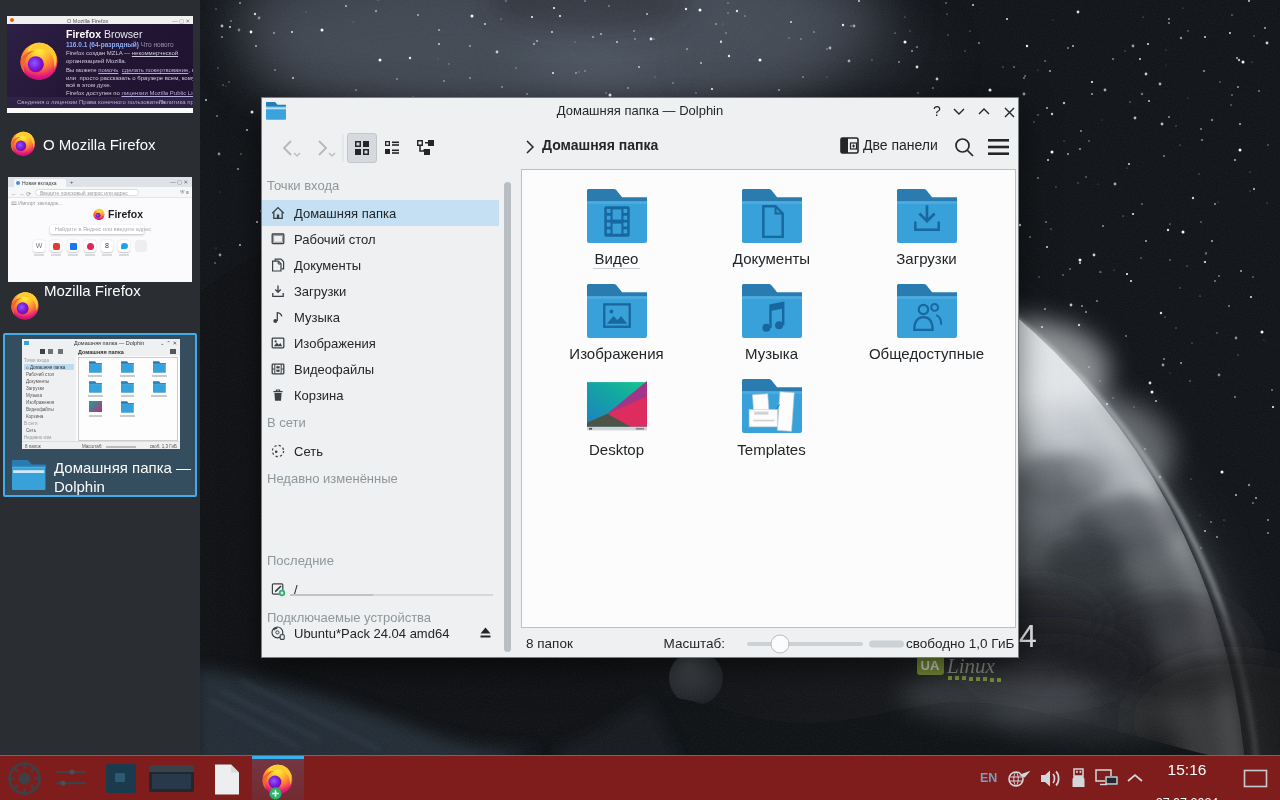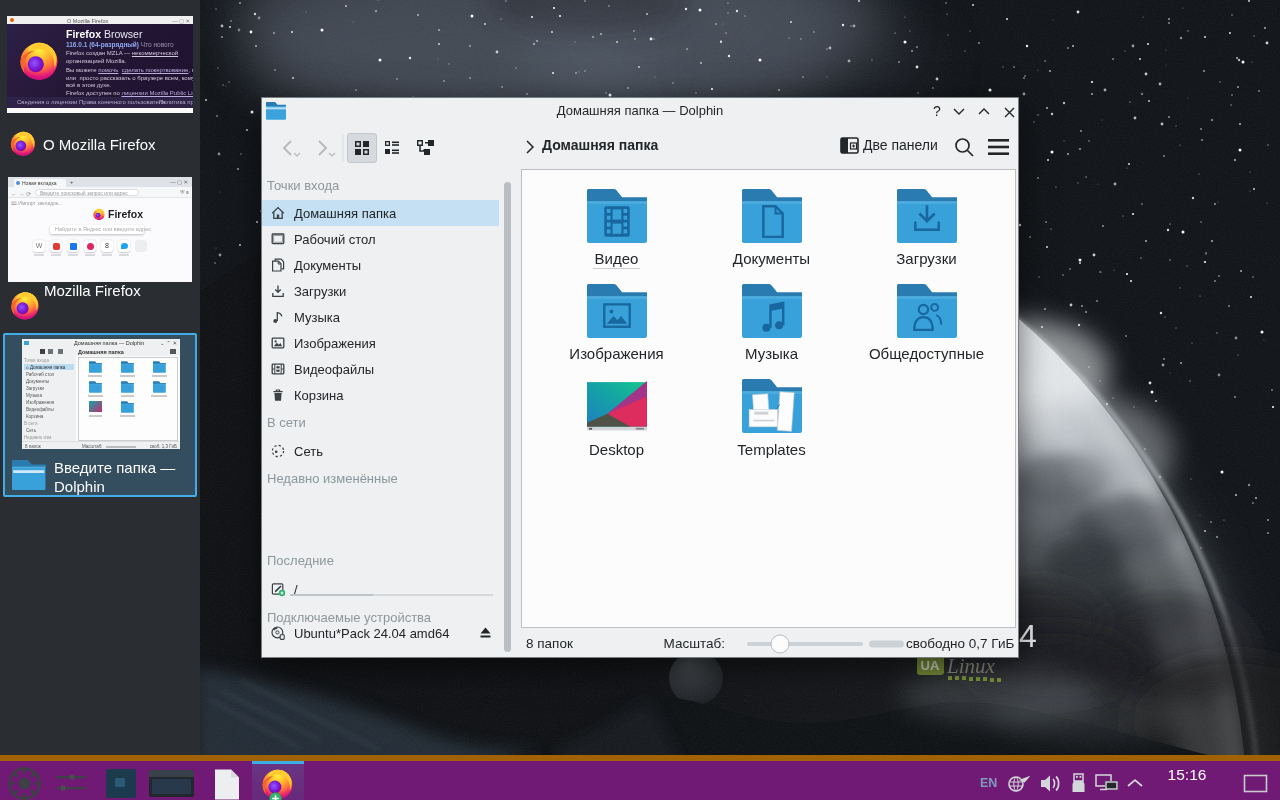--- a/index.html
+++ b/index.html
@@ -19,21 +19,21 @@
 .shead{position:absolute;left:5px;color:#8e979c;font-size:13px}
 .sitem{position:absolute;left:0;width:237px;height:26px;display:flex;align-items:center}
 .sitem .ic{width:16px;height:16px;margin-left:8px;margin-right:8px;flex:none}
 .sitem.sel{background:#c5e0f3}
 #sscroll{position:absolute;left:242px;top:84px;width:7px;height:470px;background:#b9bec2;border-radius:4px}
 #view{position:absolute;left:259px;top:71px;width:495px;height:459px;background:#fcfcfc;border:1px solid #bcc0c4}
 #statusbar{position:absolute;left:259px;top:530px;width:495px;height:31px}
 .ficon{position:absolute;width:60px;height:54px}
 .flabel{position:absolute;width:150px;text-align:center;font-size:15px;color:#232629}
 
-#taskbar{position:absolute;left:0;top:755px;width:1280px;height:45px;background:#701a75;border-top:6px solid #a16207}
+#taskbar{position:absolute;left:0;top:755px;width:1280px;height:45px;background:#7f1d1d;border-top:1px solid #a16207}
 </style></head>
 <body>
 <div id="stage">
 <svg id="wall" width="1280" height="800" viewBox="0 0 1280 800">
   <defs>
     <radialGradient id="planetg" gradientUnits="userSpaceOnUse" cx="1030" cy="380" r="520">
       <stop offset="0" stop-color="#d0d4d8"></stop>
       <stop offset="0.10" stop-color="#a6acb2"></stop>
       <stop offset="0.20" stop-color="#6e747a"></stop>
       <stop offset="0.32" stop-color="#3e4247"></stop>
@@ -767,21 +767,21 @@
         <div class="abs" style="left:3px;top:2px;font-size:4.5px;color:#555">8 папок</div>
         <div class="abs" style="left:60px;top:2px;font-size:4.5px;color:#555">Масштаб:</div>
         <div class="abs" style="left:84px;top:4px;width:30px;height:1.5px;background:#bbb"></div>
         <div class="abs" style="right:3px;top:2px;font-size:4.5px;color:#555">своб. 1,3 ГиБ</div>
       </div>
     </div>
     <svg class="abs" style="left:7px;top:124px" width="34" height="32" viewBox="0 0 60 53">
           <use href="#minifold"></use>
           <rect x="2" y="18" width="55" height="5" fill="#cfe8f7"></rect>
         </svg>
-    <div class="plabel" style="left:49px;top:124px">Введите папка —</div>
+    <div class="plabel" style="left:49px;top:124px">Домашняя папка —</div>
     <div class="plabel" style="left:49px;top:143px">Dolphin</div>
   </div>
 </div>
 
 <div id="dolphin">
   <div id="titlebar">
     <svg class="abs" style="left:4px;top:4px" width="20" height="18" viewBox="0 0 60 54">
           <path d="M0,13 V1.5 Q0,0 1.5,0 H26 q2,0 3,1.2 L34.5,8 H58 q2,0 2,2 V13 Z" fill="#2a7cb0"></path>
           <rect x="0" y="12" width="60" height="41" rx="2" fill="#3aa3dc"></rect>
           <rect x="0" y="16" width="60" height="6" fill="#bee0f4"></rect>
@@ -1050,21 +1050,21 @@
 <div class="abs" style="left:71px;top:98px;width:47px;height:1px;background:#c9cdd1"></div>
       </div>
   <div id="statusbar">
     <div class="abs" style="left:5px;top:8px;font-size:13.5px">8 папок</div>
     <div class="abs" style="left:140px;top:8px;width:64px;text-align:right;font-size:13.5px">Масштаб:</div>
     <svg class="abs" style="left:221px;top:3px" width="170" height="26" viewBox="0 0 170 26">
       <rect x="5" y="11" width="116" height="4" rx="2" fill="#ccd1d5"></rect>
       <circle cx="38" cy="13" r="9" fill="#fcfcfc" stroke="#b9bec2" stroke-width="1"></circle>
       <rect x="127" y="9.5" width="35" height="7" rx="3.5" fill="#ccd1d5"></rect>
     </svg>
-    <div class="abs" style="left:385px;top:8px;font-size:13.5px">свободно 0,7 ГиБ</div>
+    <div class="abs" style="left:385px;top:8px;font-size:13.5px">свободно 1,0 ГиБ</div>
   </div>
 </div>
 
 <div id="taskbar">
   <svg class="abs" style="left:6px;top:4px" width="37" height="37" viewBox="0 0 37 37">
     <circle cx="18.5" cy="18.5" r="15" fill="none" stroke="#3d4145" stroke-width="2.6"></circle>
     <circle cx="18.5" cy="18.5" r="6" fill="#3d4145"></circle>
     <g stroke="#3d4145" stroke-width="2.6">
       <path d="M18.5,2 V9 M18.5,28 V35 M2,18.5 H9 M28,18.5 H35 M7,7 l5,5 M25,25 l5,5 M30,7 l-5,5 M12,25 l-5,5"></path>
     </g>

